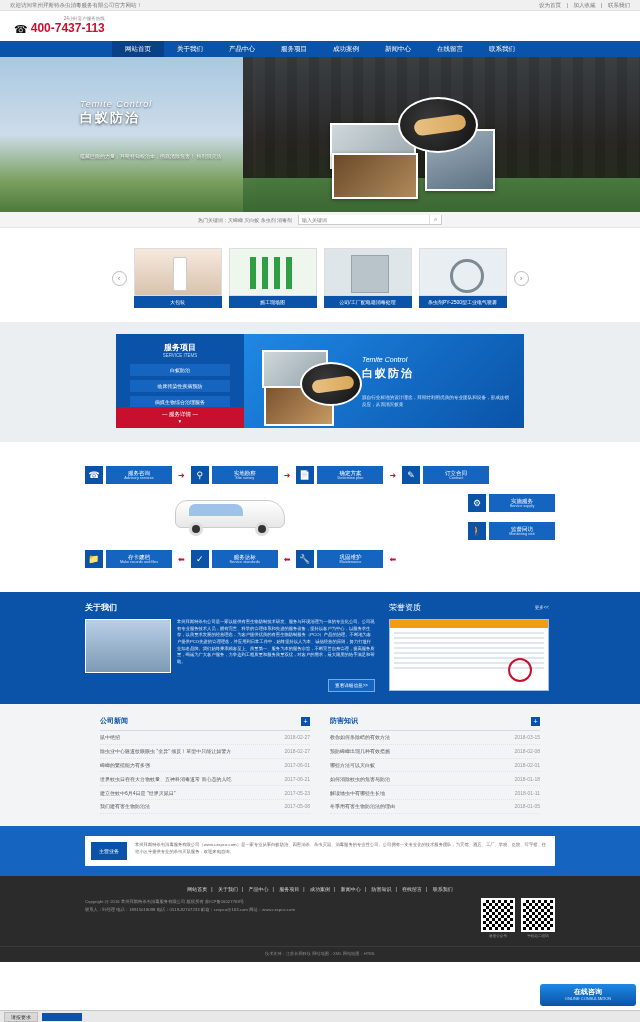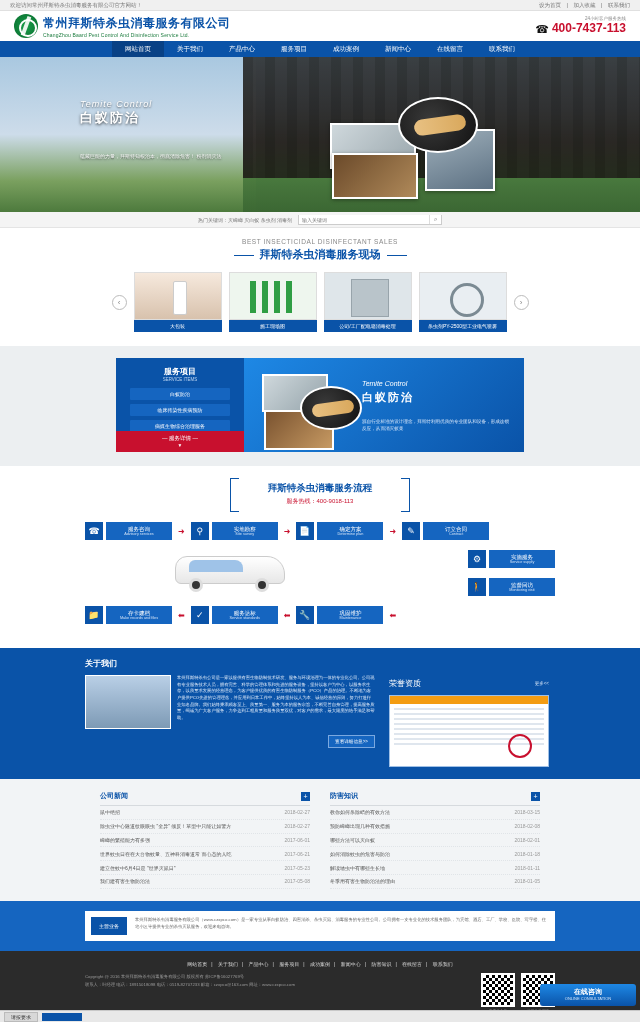--- a/index.html
+++ b/index.html
@@ -158,21 +158,21 @@
   .fcar .w1{left:14px;} .fcar .w2{right:16px;}
   .sec-about { background:#0a53a8; color:#fff; padding:10px 0 12px; }
   .about-wrap { width:470px; margin:0 auto; display:flex; gap:14px; }
   .about-left { width:290px; }
   .about-left h3 { font-size:8px; margin-bottom:6px; }
   .about-body { display:flex; gap:6px; }
   .about-img { width:86px; height:54px; background:linear-gradient(180deg,#b9cfe6,#7d9ab5); border:1px solid #fff; }
   .about-txt { font-size:4.3px; line-height:1.55; color:#e3edfa; flex:1; }
   .about-btn { margin-top:6px; float:right; background:#1565c0; border:1px solid #7aa8e0;
      font-size:4.6px; color:#fff; padding:3px 6px; }
-  .about-right { width:160px;margin-top:20px; }
+  .about-right { width:160px; }
   .about-right .hd { display:flex; justify-content:space-between; align-items:center; font-size:8px; margin-bottom:6px;}
   .about-right .hd .more { font-size:4.5px; color:#cfe0f5; }
   .cert { width:100%; height:72px; background:#fff; border:1px solid #9fc0e6; position:relative; }
   .cert .bar { height:8px; background:#f39c12; }
   .cert .lines { padding:4px; }
   .cert .lines i { display:block; height:2px; background:#dfe6ee; margin-bottom:3px; }
   .cert .stamp { position:absolute; right:16px; bottom:8px; width:24px; height:24px;
      border:2px solid #c8102e; border-radius:50%; }
   .sec-news { background:#f2f4f6; padding:12px 0; }
   .news-wrap { width:440px; margin:0 auto; display:flex; gap:20px; }
@@ -221,27 +221,20 @@
   <span class="links">
     <span>设为首页</span>
     <span>|</span>
     <span>加入收藏</span>
     <span>|</span>
     <span>联系我们</span>
   </span>
 </div>
 
 <div class="header">
-  <div class="logo-wrap">
-    <div class="logo-mark"></div>
-    <div class="logo-text">
-      <div class="cn">常州拜斯特杀虫消毒服务有限公司</div>
-      <div class="en">ChangZhou Baard Pest Control And Disinfection Service Ltd.</div>
-    </div>
-  </div>
   <div class="header-right">
     <div class="hr-label">24小时客户服务热线</div>
     <div><span class="phone-ico">☎</span><span class="hr-phone">400-7437-113</span></div>
   </div>
 </div>
 
 <div class="nav">
   <a href="#" class="active">网站首页</a>
   <a href="#">关于我们</a>
   <a href="#">产品中心</a>
@@ -270,24 +263,20 @@
 
 <div class="searchbar">
   <span class="kw">热门关键词：灭蟑螂 灭白蚁 杀虫剂 消毒剂</span>
   <span class="search-input-wrap">
     <input placeholder="输入关键词" style="">
     <span class="search-btn">⌕</span>
   </span>
 </div>
 
 <div class="sec-products">
-  <div class="sec-title">
-    <div class="en">BEST INSECTICIDAL DISINFECTANT SALES</div>
-    <div class="cn">拜斯特杀虫消毒服务现场</div>
-  </div>
   <div class="prod-row">
     <div class="arrow-btn">‹</div>
     <div class="prod-card">
       <div class="prod-img p1"></div>
       <div class="prod-cap">大包装</div>
     </div>
     <div class="prod-card">
       <div class="prod-img p2"></div>
       <div class="prod-cap">施工现场图</div>
     </div>
@@ -324,24 +313,20 @@
           <div class="tm"></div>
         </div>
       <div class="rt1">Temite Control</div>
       <div class="rt2">白蚁防治</div>
       <div class="rt3">源自行业标准的设计理念，拜斯特利用优质的专业团队和设备，形成连锁反应，从而消灭蚁巢</div>
     </div>
   </div>
 </div>
 
 <div class="sec-flow">
-  <div class="flow-head">
-    <div class="ft">拜斯特杀虫消毒服务流程</div>
-    <div class="fs">服务热线：400-9018-113</div>
-  </div>
   <div class="flow-grid">
     <div class="frow">
       <div class="fnode">
         <div class="fbox-ico">☎</div>
         <div class="fbox-txt">
             <span class="c">服务咨询</span>
             <span class="e">Advisory services</span>
           </div>
       </div>
       <span class="farrow">➜</span>

